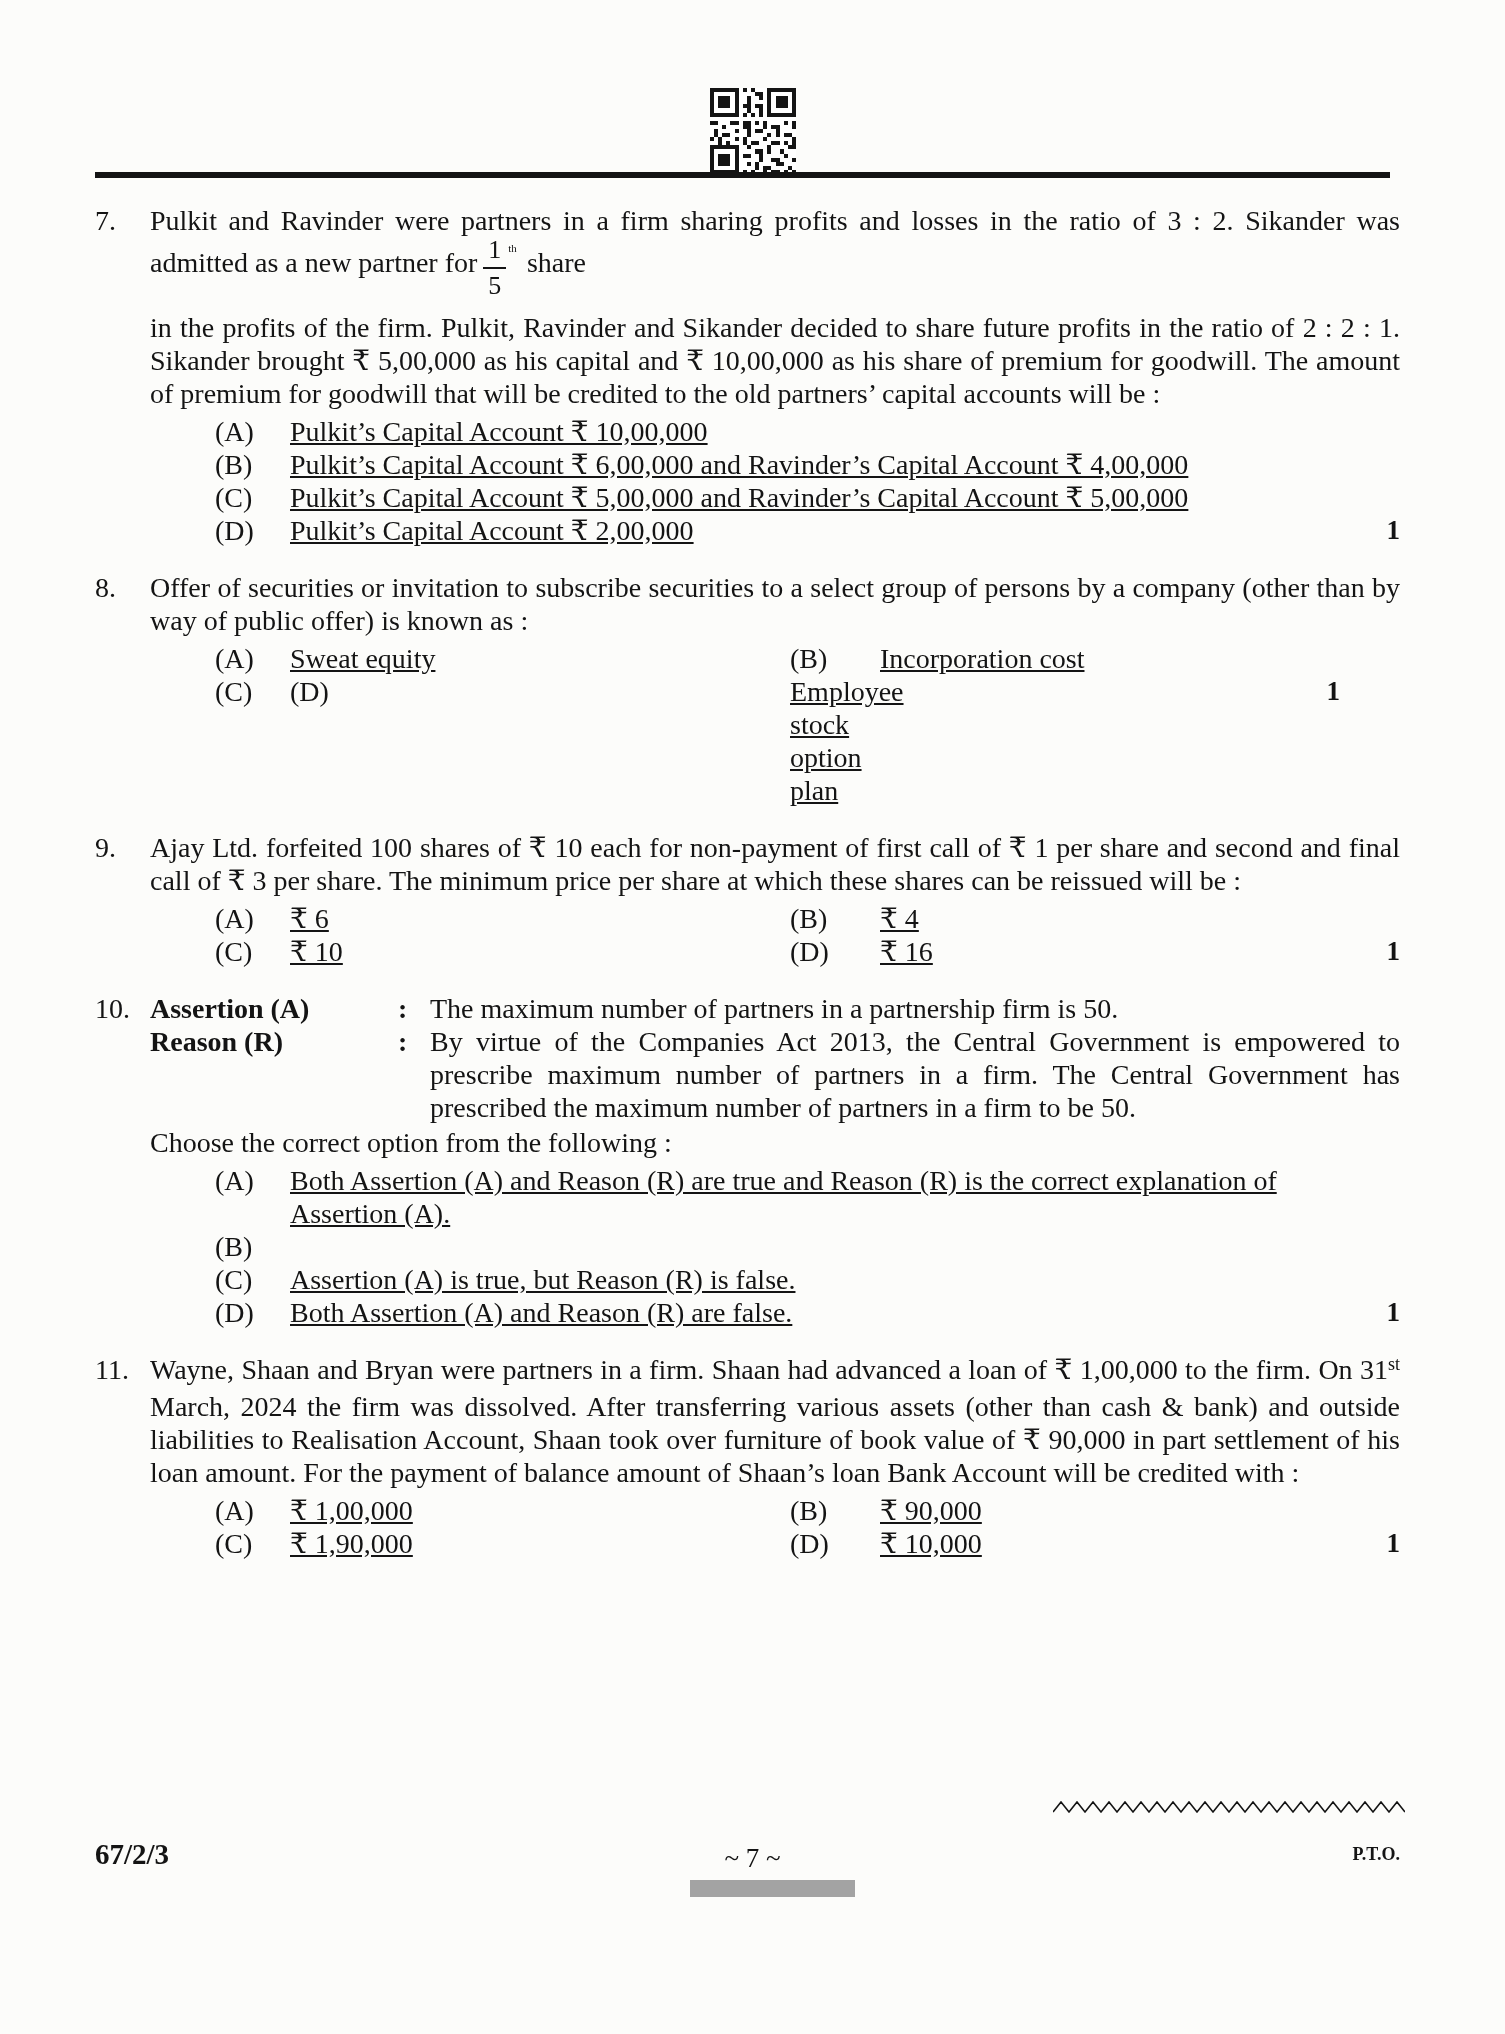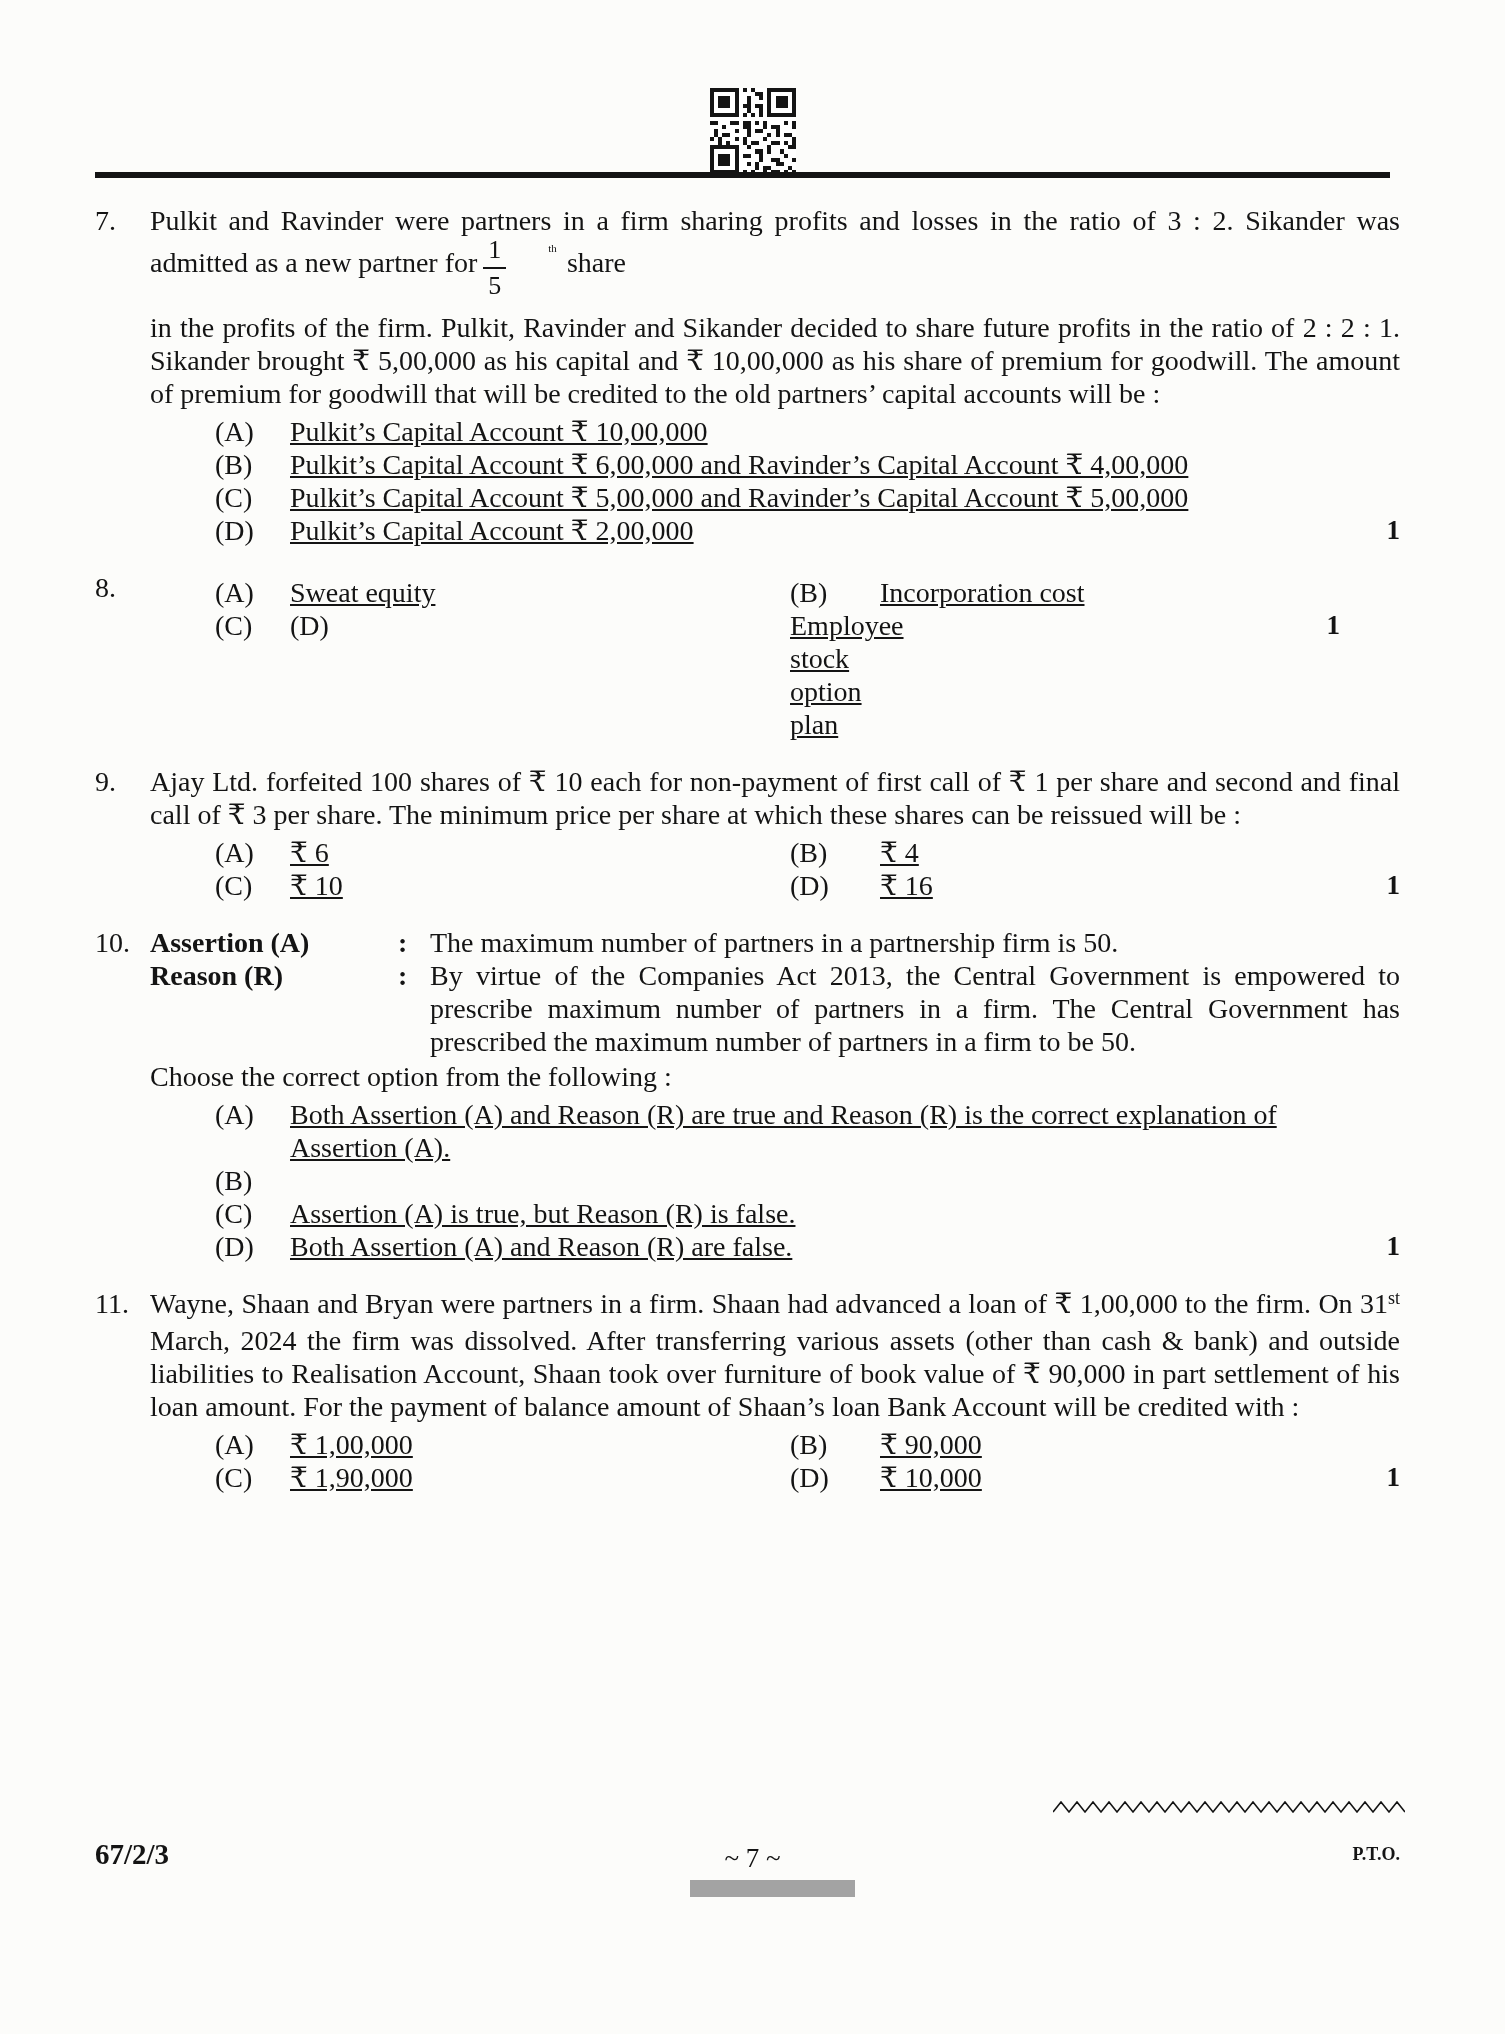--- a/index.html
+++ b/index.html
@@ -21,21 +21,21 @@
   .question { display:grid; grid-template-columns:55px 1fr; margin-bottom:24px; }
   .qnum { font-size:28px; }
   .qbody { }
   .jtext { margin:0; text-align:justify; }
   .jtext + .jtext { margin-top:12px; }
 
   
   .frac { display:inline-block; vertical-align:-22px; text-align:center; line-height:1; margin:0 2px 0 6px; }
   .frac .num { display:block; font-size:26px; padding:0 5px 4px 5px; }
   .frac .den { display:block; font-size:26px; border-top:2.5px solid #141414; padding:4px 5px 0 5px; }
-  .ord { font-size:11px; position:relative; top:-20px; margin-right:10px;margin-left:40px; }
+  .ord { font-size:11px; position:relative; top:-20px; margin-right:10px; }
   .st { font-size:18px; position:relative; top:-9px; }
 
   
   .options { margin-left:65px; margin-top:5px; }
   .opt-row { display:grid; grid-template-columns:75px 1fr 60px; }
   .opt-row.two-col { grid-template-columns:75px 500px 90px 1fr 60px; }
   .opt-label { }
   .opt-text { text-align:left;text-decoration:underline; }
   .marks { text-align:right; font-weight:bold; font-size:27px; }
 
@@ -164,20 +164,21 @@
             <span class="opt-text">Pulkit’s Capital Account ₹ 2,00,000</span>
             <span class="marks">1</span>
           </div>
         </div>
       </div>
     </div>
 
     <div class="question">
       <div class="qnum">8.</div>
       <div class="qbody">
+        <p class="jtext">Offer of securities or invitation to subscribe securities to a select group of persons by a company (other than by way of public offer) is known as :</p>
         <div class="options">
           <div class="opt-row two-col">
             <span class="opt-label">(A)</span>
             <span class="opt-text">Sweat equity</span>
             <span class="opt-label">(B)</span>
             <span class="opt-text">Incorporation cost</span>
             <span class="marks"></span>
           </div>
           <div class="opt-row two-col">
             <span class="opt-label">(C)</span>

